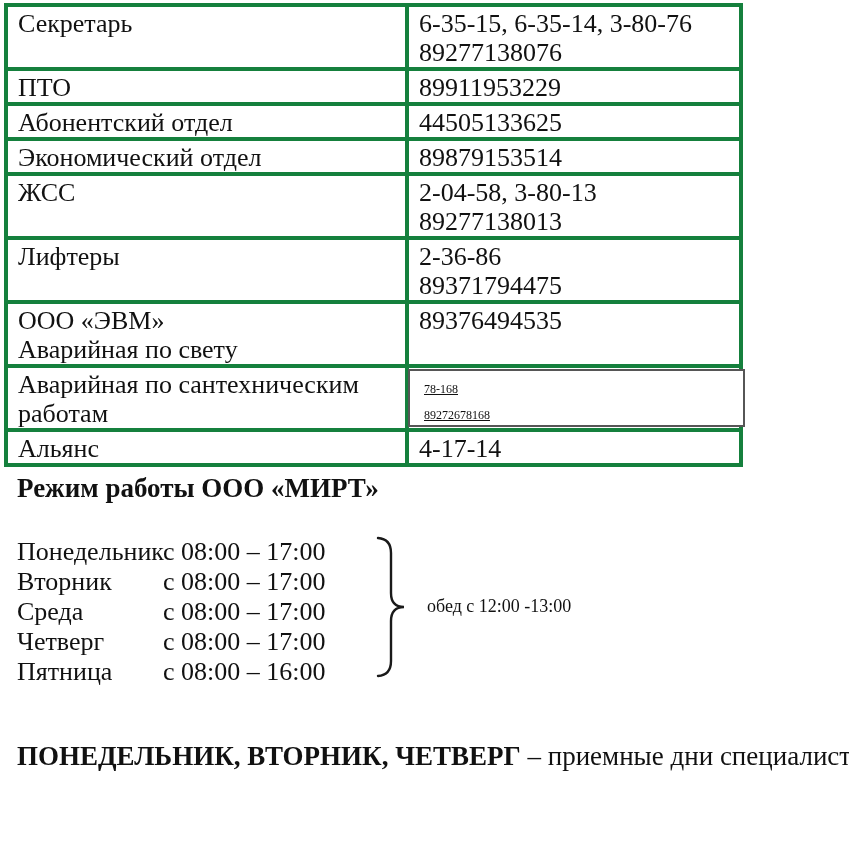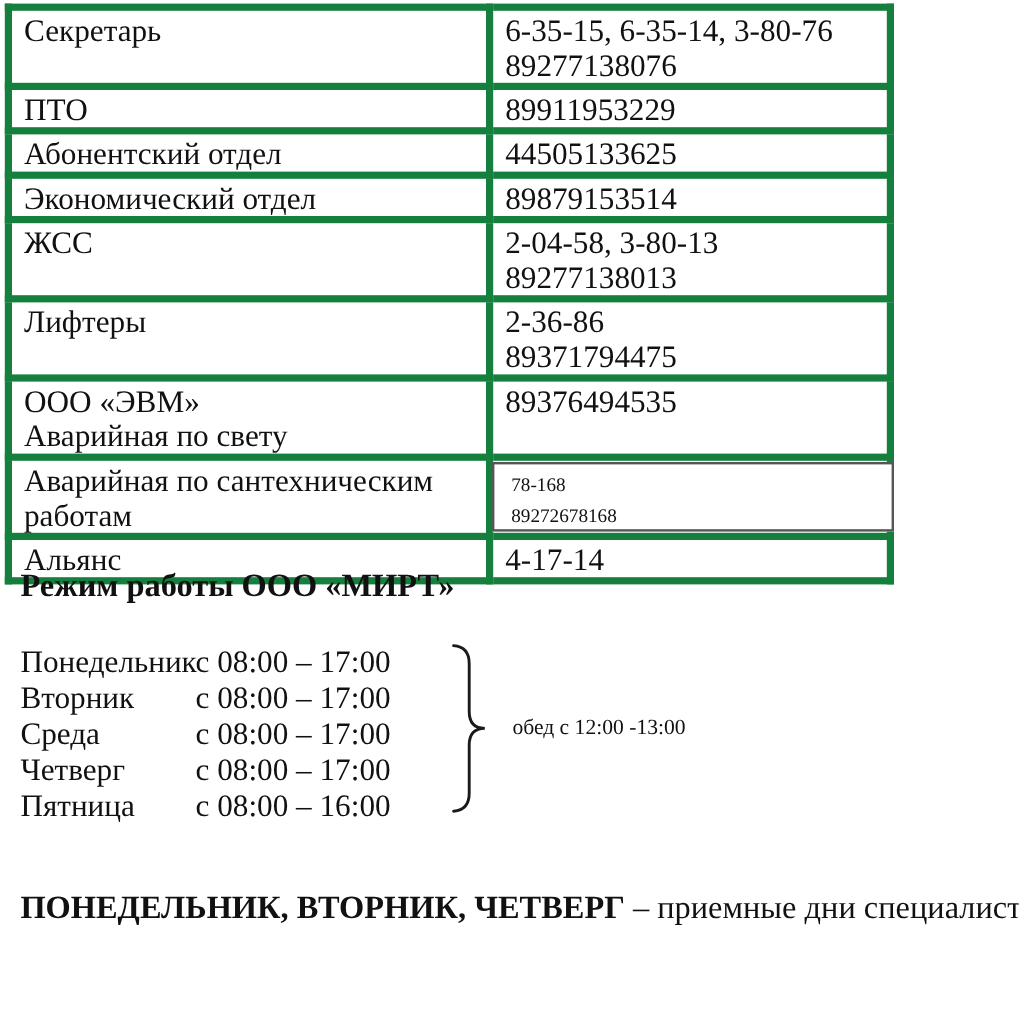--- a/index.html
+++ b/index.html
@@ -16,41 +16,42 @@
   
   table.phone-table {
     position: absolute;
     left: 4px;
     top: 3px;
     width: 735px;
     border-collapse: collapse;
     table-layout: fixed;
   }
   .phone-table td {
-    border: 6px solid #15803d;
+    border: 4px solid #15803d;
     vertical-align: top;
     padding: 2px 6px 0 10px;
     font-size: 26px;
     line-height: 29px;
     color: #111111;
     overflow: visible;
   }
   .hr1 { height: 60px; } .hr2 { height: 32px; } .hr3 { height: 30px; }
   .hr4 { height: 30px; } .hr5 { height: 49px; } .hr6 { height: 59px; }
   .hr7 { height: 60px; } .hr8 { height: 62px; } .hr9 { height: 29px; }
 
   td.cell-special { position: relative; padding: 0; }
   .inner-box {
     position: absolute;
     top: 1px; bottom: 1px; left: -1px; right: -6px;
     border: 2px solid #565656;
     background: #ffffff;
     padding: 5px 0 0 14px;
-    font-size: 16px;
+    font-size: 12px;
     line-height: 26px;
+    text-decoration: underline;
   }
 
   
   .schedule-title {
     position: absolute;
     left: 17px;
     top: 473px;
     font-size: 27px;
     font-weight: bold;
     line-height: 30px;

